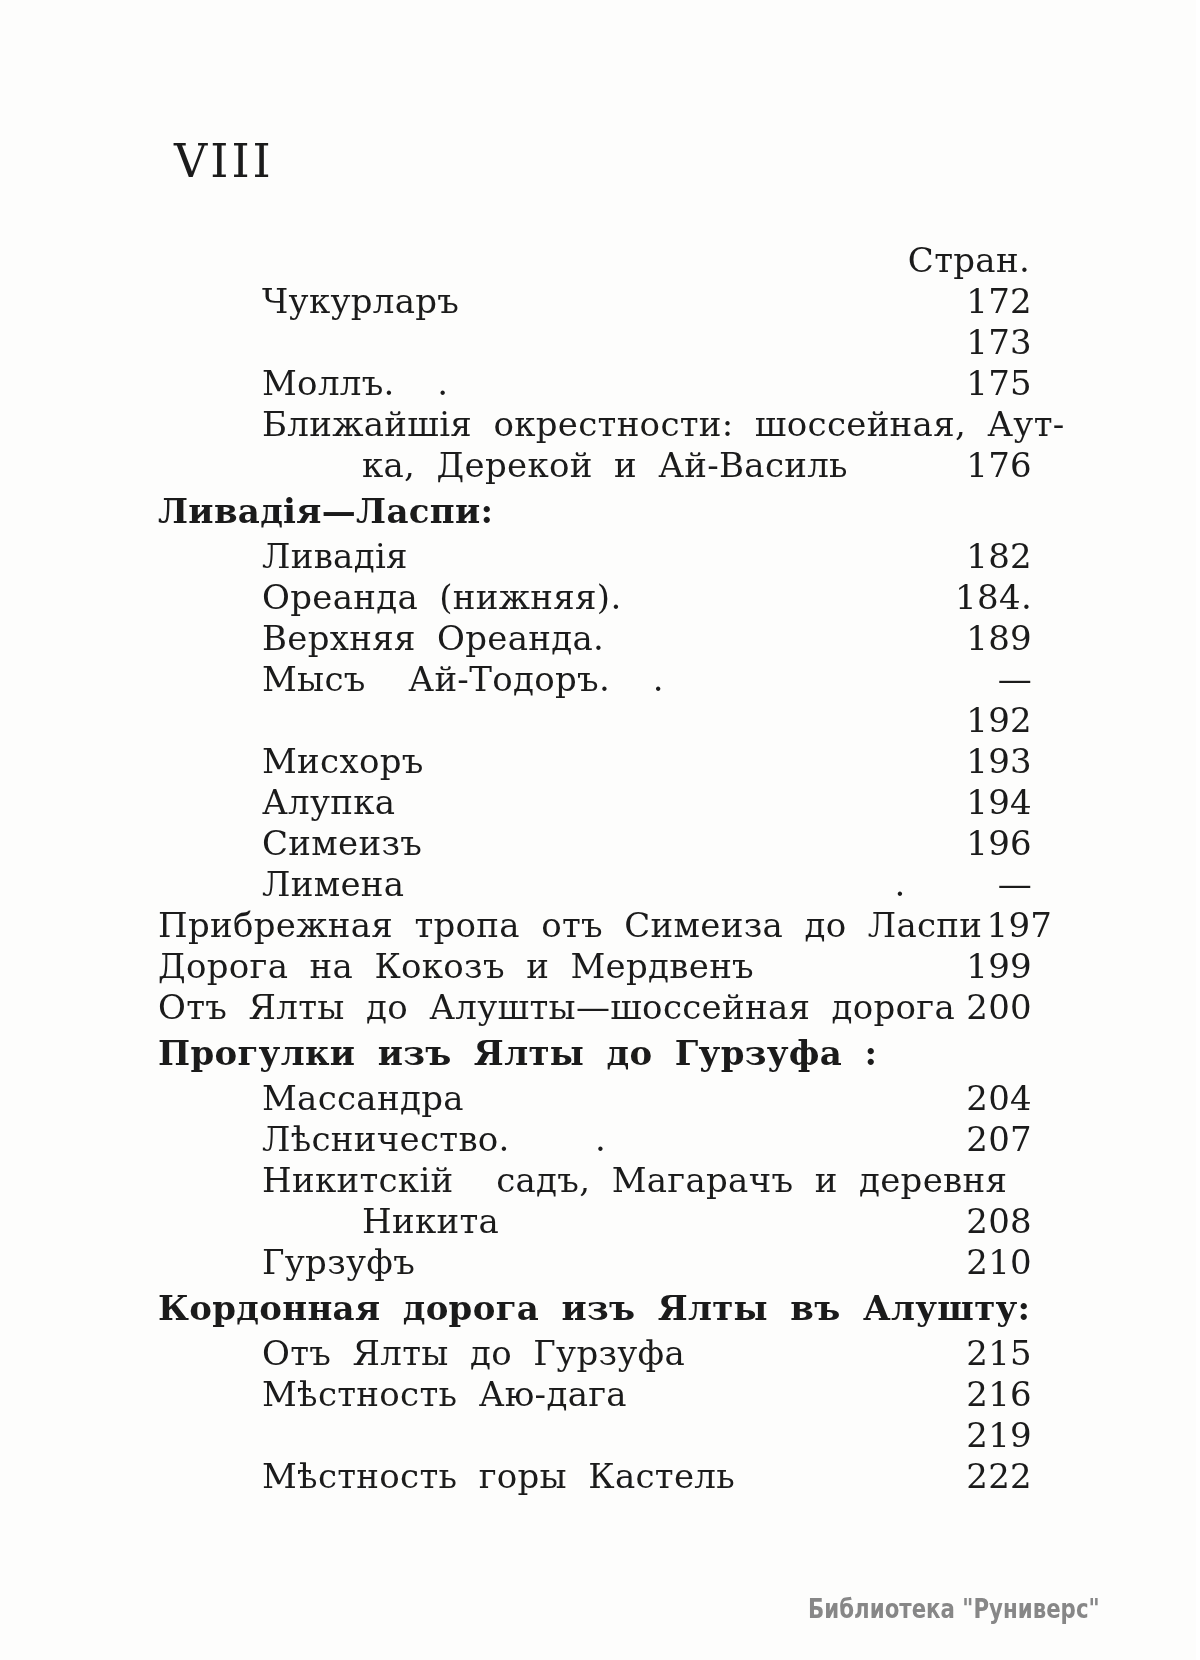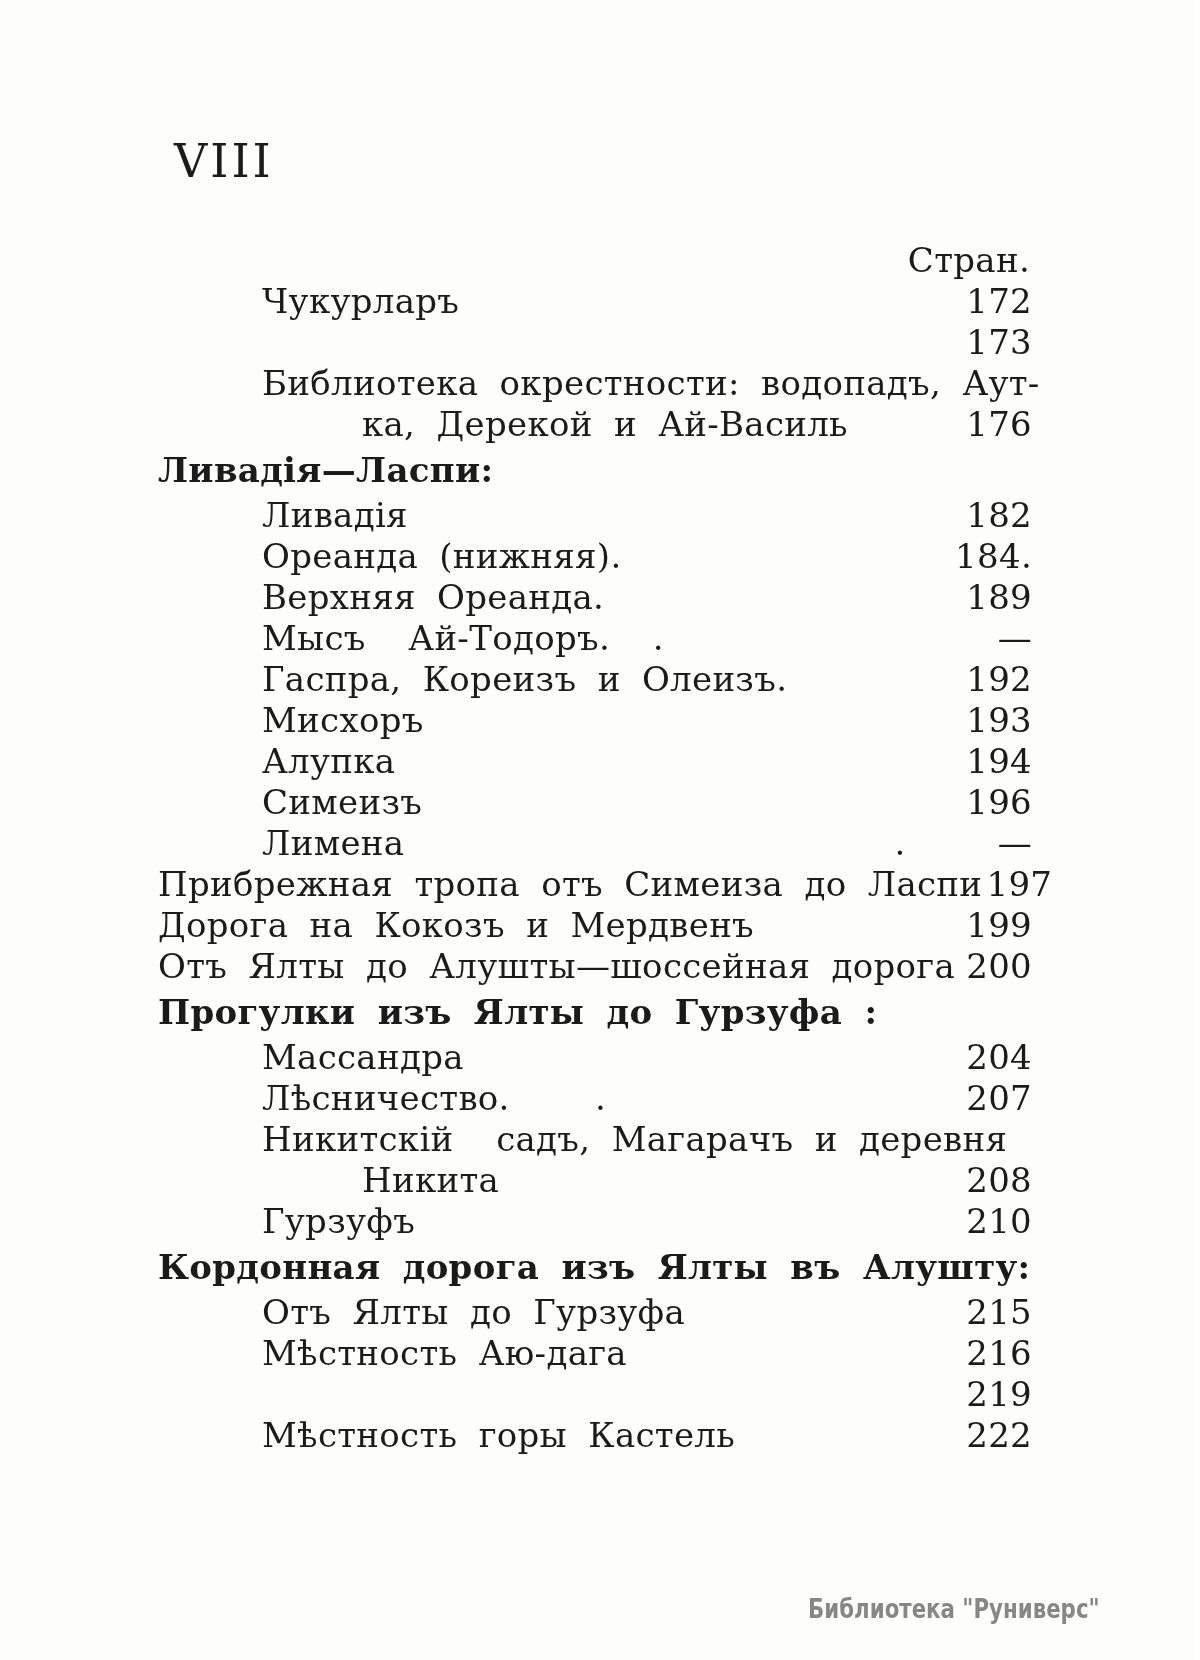--- a/index.html
+++ b/index.html
@@ -81,21 +81,26 @@
         <div class="toc-line">
     <span class="label indent-1">Чукурларъ</span>
     <span class="spacer"></span>
     <span class="pageno">172</span>
   </div>
         <div class="toc-line">
     <span class="spacer"></span>
     <span class="pageno">173</span>
   </div>
         <div class="toc-line">
-    <span class="label indent-1">Библиотека окрестности: водопадъ, Аут-</span>
+    <span class="label indent-1">Моллъ.&nbsp;&nbsp;.</span>
+    <span class="spacer"></span>
+    <span class="pageno">175</span>
+  </div>
+        <div class="toc-line">
+    <span class="label indent-1">Ближайшія окрестности: шоссейная, Аут-</span>
     <span class="spacer"></span>
     <span class="pageno"></span>
   </div>
         <div class="toc-line">
     <span class="label indent-2">ка, Дерекой и Ай-Василь</span>
     <span class="spacer"></span>
     <span class="pageno">176</span>
   </div>
         <div class="toc-line section-header">
     <span class="label indent-0">Ливадія—Ласпи:</span>
@@ -116,21 +121,20 @@
     <span class="label indent-1">Верхняя Ореанда.</span>
     <span class="spacer"></span>
     <span class="pageno">189</span>
   </div>
         <div class="toc-line">
     <span class="label indent-1">Мысъ&nbsp;&nbsp;Ай-Тодоръ.&nbsp;&nbsp;.</span>
     <span class="spacer"></span>
     <span class="pageno">—</span>
   </div>
         <div class="toc-line">
-    <span class="label indent-1">Гаспра, Кореизъ и Олеизъ.</span>
     <span class="spacer"></span>
     <span class="pageno">192</span>
   </div>
         <div class="toc-line">
     <span class="label indent-1">Мисхоръ</span>
     <span class="spacer"></span>
     <span class="pageno">193</span>
   </div>
         <div class="toc-line">
     <span class="label indent-1">Алупка</span>

